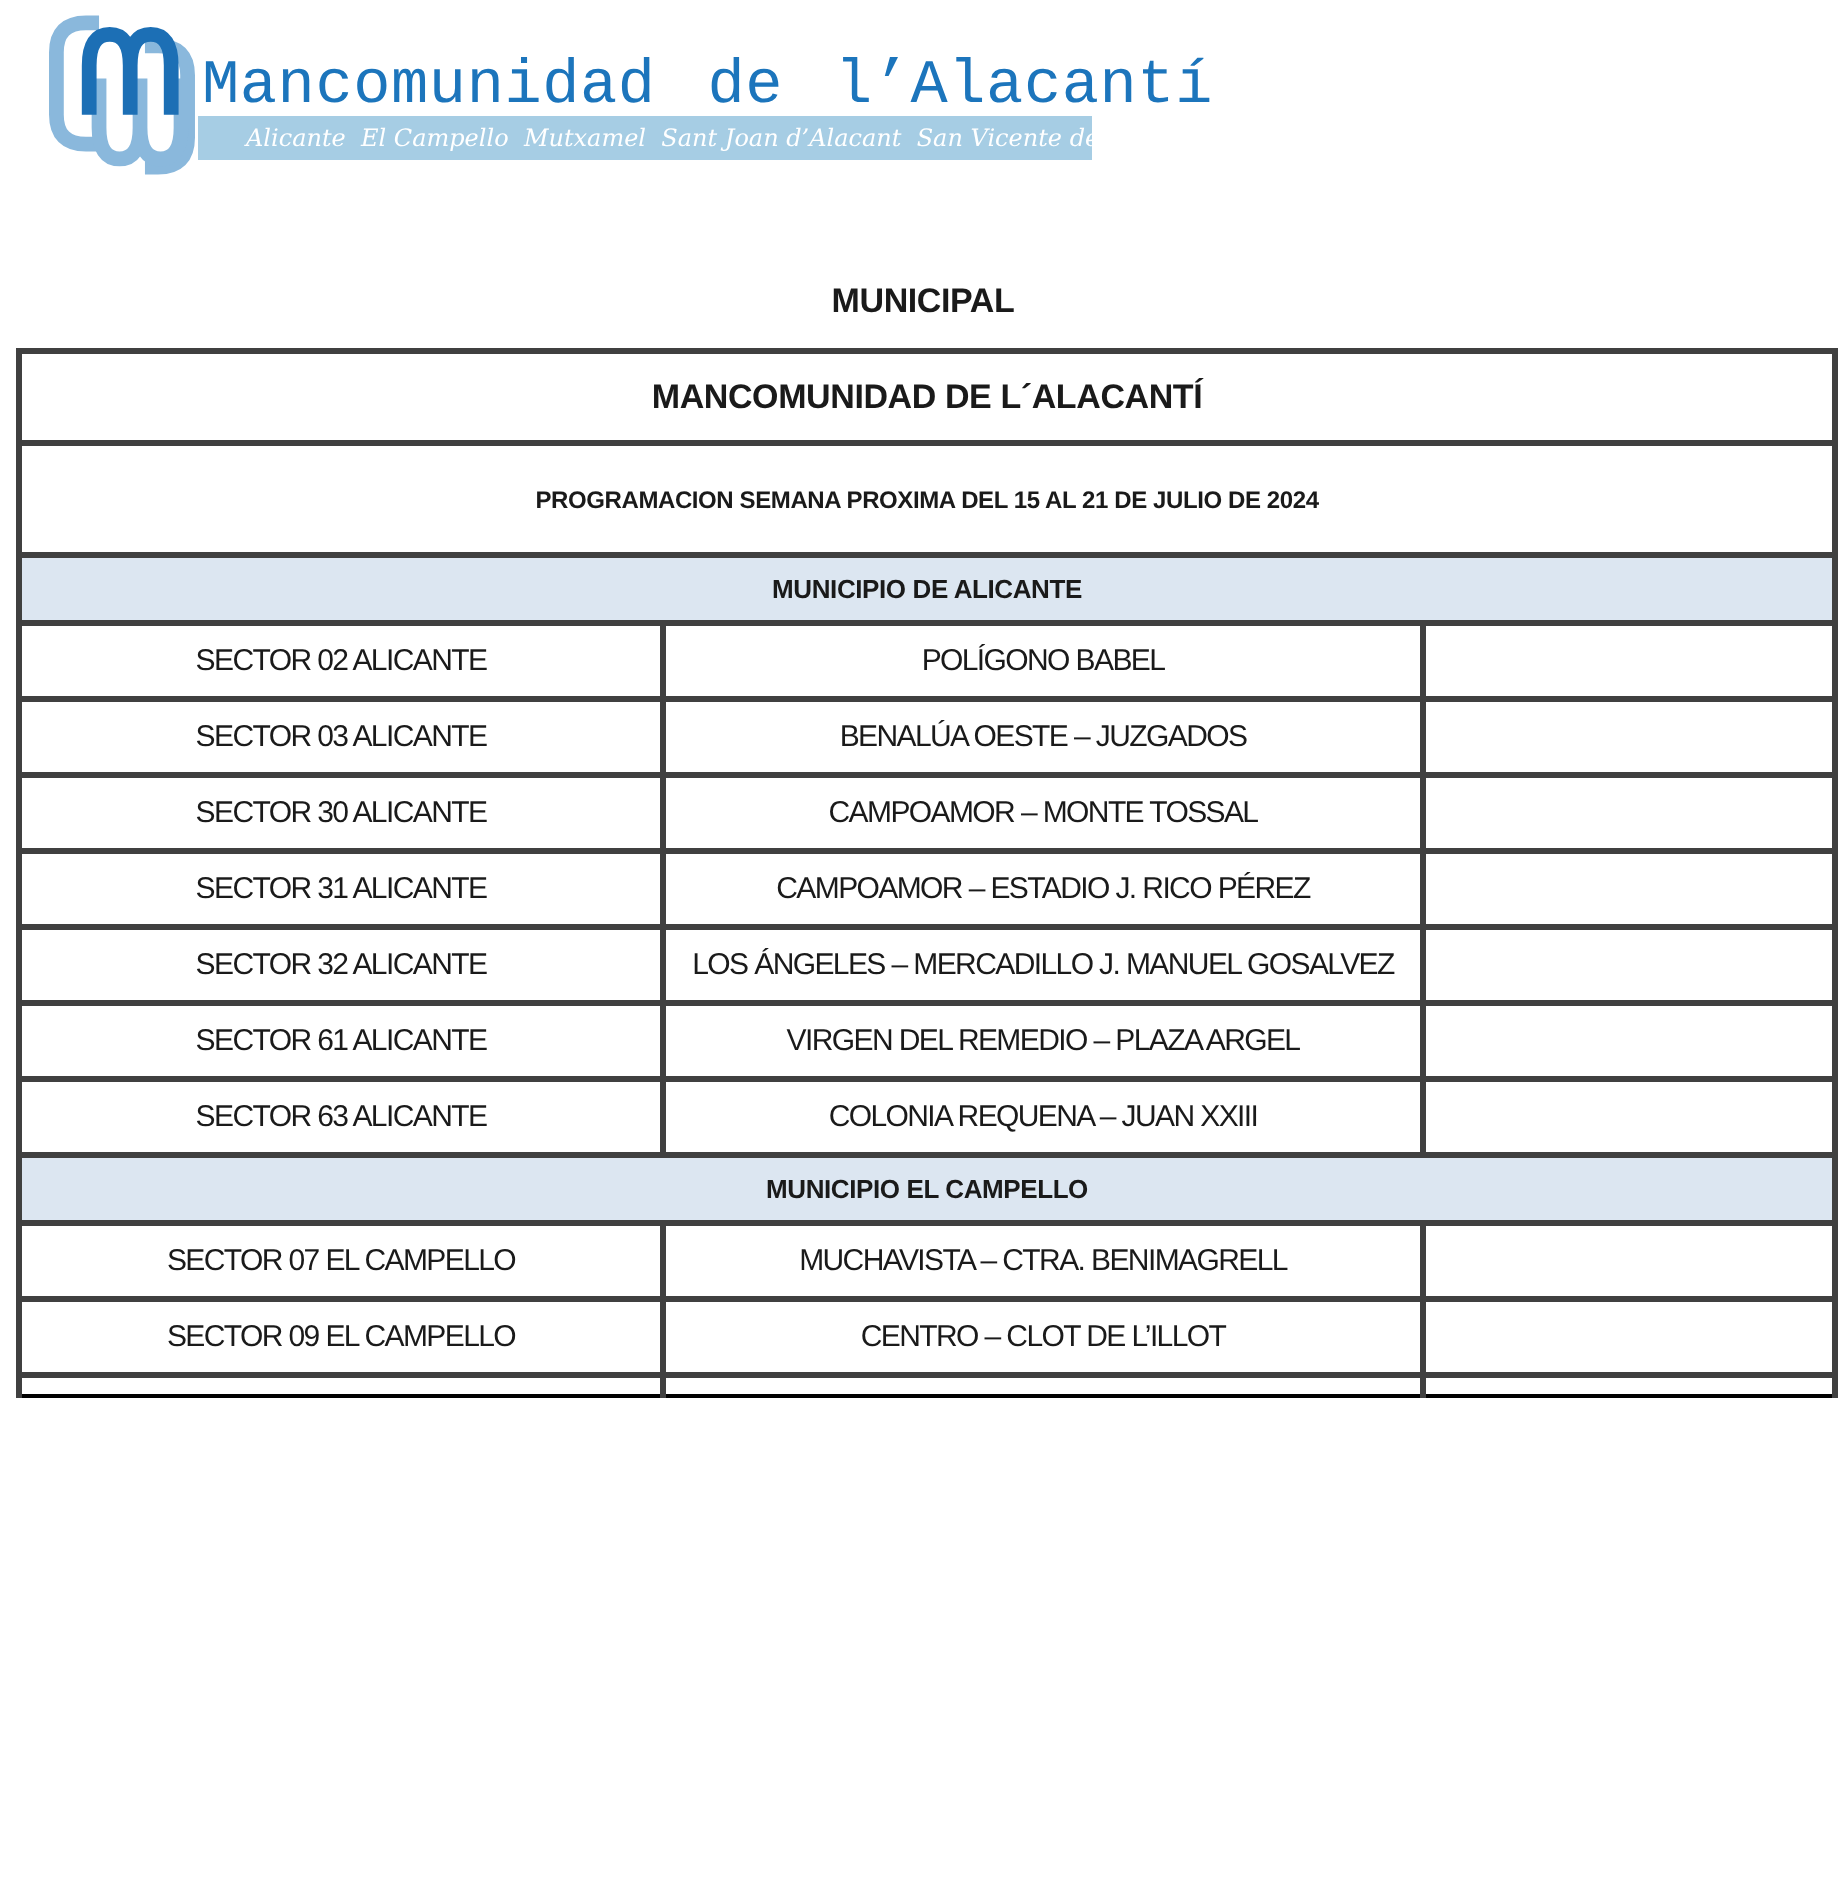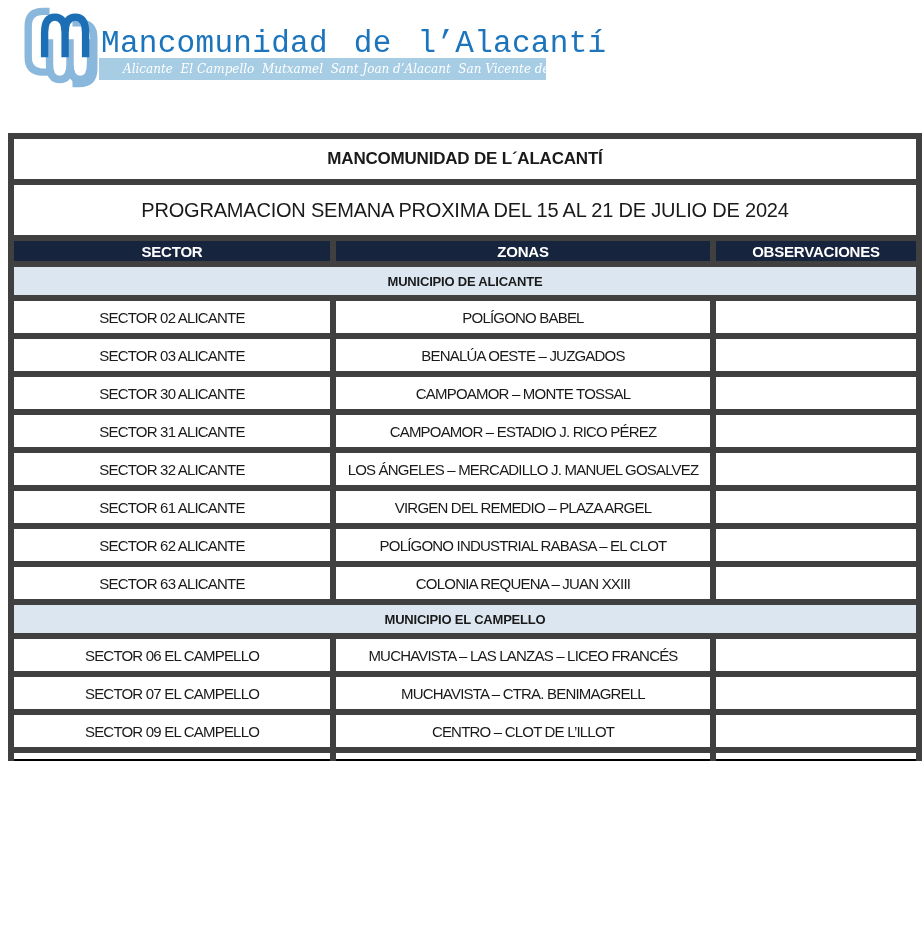--- a/index.html
+++ b/index.html
@@ -41,32 +41,32 @@
 
   
   table.schedule {
     border-collapse: collapse;
     table-layout: fixed;
     width: 908px;
     margin: 6px 0 0 8px;
     border: 2px solid #000;
   }
   .schedule td, .schedule th {
-    border: 6px solid #404040;
+    border: 3px solid #404040;
     text-align: center;
     vertical-align: middle;
     padding: 0 4px;
     color: #1a1a1a;
     overflow: hidden;
   }
   tr.table-title td {
     height: 46px; font-size: 17px; font-weight: bold; letter-spacing: -0.2px;
   }
   tr.table-subtitle td {
-    height: 56px; font-size: 20px; font-weight: normal; letter-spacing: -0.2px; margin-top: 32px;
+    height: 56px; font-size: 12px; font-weight: bold; letter-spacing: -0.2px; margin-top: 32px;
   }
   tr.col-header th {
     height: 26px;
     background: var(--header-bar-bg, #17243d);
     color: var(--header-bar-text, #ffffff);
     font-size: 15px; font-weight: bold; letter-spacing: -0.2px;
   }
   tr.section-row td {
     height: 34px;
     background: var(--section-row-bg, #dce6f1);
@@ -89,39 +89,35 @@
       <path d="M36,6 H28 Q10,6 10,24 V62 Q10,80 28,80 H36" stroke="#8ab8dc" stroke-width="9"></path>
       <path d="M64,20 H72 Q90,20 90,38 V76 Q90,94 72,94 H64" stroke="#8ab8dc" stroke-width="9"></path>
       <path d="M36,40 V70 Q36,89 48.5,89 Q61,89 61,70 V40 M61,70 Q61,89 73.5,89 Q86,89 86,70 V40" stroke="#8ab8dc" stroke-width="9"></path>
       <path d="M30,62 V32 Q30,13 42.5,13 Q55,13 55,32 V62 M55,32 Q55,13 67.5,13 Q80,13 80,32 V62" stroke="#1c6fb5" stroke-width="9"></path>
     </svg>
     <div class="brand-name">Mancomunidad de l’Alacantí</div>
     <div class="brand-banner">Alicante  El Campello  Mutxamel  Sant Joan d’Alacant  San Vicente del Raspeig  Agost</div>
   </header>
 
   <h1 class="doc-title">
+    <span style="display:block">MUNICIPAL</span>
   </h1>
 
   <table class="schedule">
     <colgroup>
       <col style="width:322px">
       <col style="width:380px">
       <col style="width:206px">
     </colgroup>
     <thead>
       <tr class="table-title">
         <td colspan="3">MANCOMUNIDAD DE L´ALACANTÍ</td>
       </tr>
       <tr class="table-subtitle">
         <td colspan="3">PROGRAMACION SEMANA PROXIMA DEL 15 AL 21 DE JULIO DE 2024</td>
-      </tr>
-      <tr class="col-header">
-        <th>SECTOR</th>
-        <th>ZONAS</th>
-        <th>OBSERVACIONES</th>
       </tr>
     </thead>
     <tbody>
         <tr class="section-row">
           <td colspan="3">MUNICIPIO DE ALICANTE</td>
         </tr>
         <tr class="data-row">
           <td>SECTOR 02 ALICANTE</td>
           <td>POLÍGONO BABEL</td>
           <td></td>
@@ -145,36 +141,26 @@
           <td>SECTOR 32 ALICANTE</td>
           <td>LOS ÁNGELES – MERCADILLO J. MANUEL GOSALVEZ</td>
           <td></td>
         </tr>
         <tr class="data-row">
           <td>SECTOR 61 ALICANTE</td>
           <td>VIRGEN DEL REMEDIO – PLAZA ARGEL</td>
           <td></td>
         </tr>
         <tr class="data-row">
-          <td>SECTOR 62 ALICANTE</td>
-          <td>POLÍGONO INDUSTRIAL RABASA – EL CLOT</td>
-          <td></td>
-        </tr>
-        <tr class="data-row">
           <td>SECTOR 63 ALICANTE</td>
           <td>COLONIA REQUENA – JUAN XXIII</td>
           <td></td>
         </tr>
         <tr class="section-row">
           <td colspan="3">MUNICIPIO EL CAMPELLO</td>
-        </tr>
-        <tr class="data-row">
-          <td>SECTOR 06 EL CAMPELLO</td>
-          <td>MUCHAVISTA – LAS LANZAS – LICEO FRANCÉS</td>
-          <td></td>
         </tr>
         <tr class="data-row">
           <td>SECTOR 07 EL CAMPELLO</td>
           <td>MUCHAVISTA – CTRA. BENIMAGRELL</td>
           <td></td>
         </tr>
         <tr class="data-row">
           <td>SECTOR 09 EL CAMPELLO</td>
           <td>CENTRO – CLOT DE L’ILLOT</td>
           <td></td>

